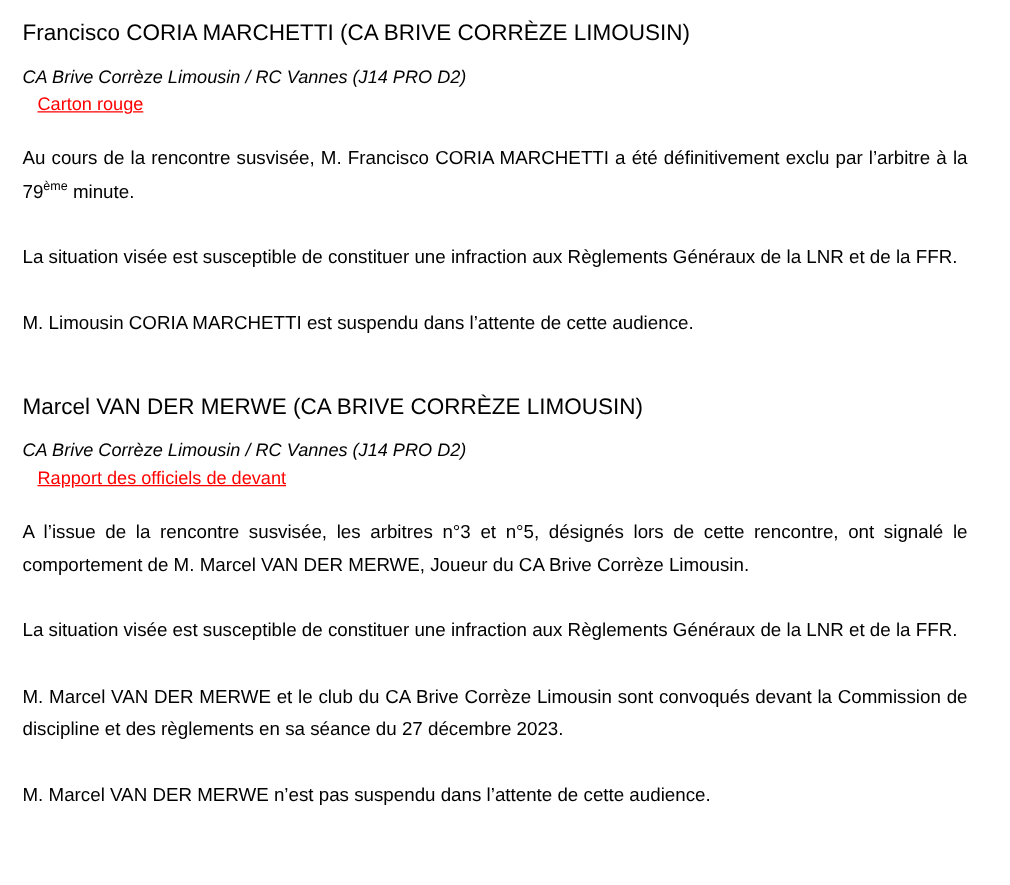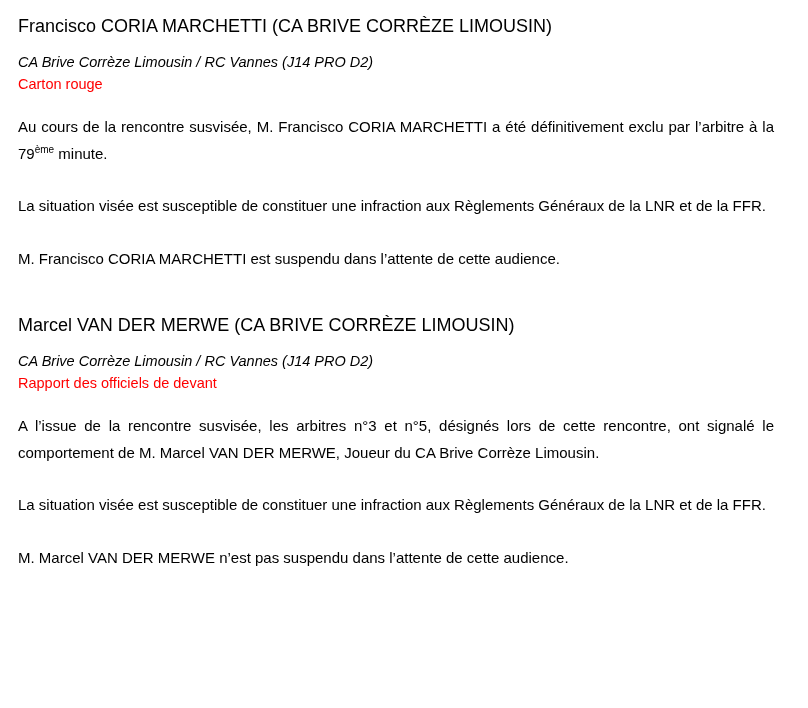--- a/index.html
+++ b/index.html
@@ -24,22 +24,23 @@
   }
   .section-subtitle {
     font-size: 14.5px;
     font-style: italic;
     line-height: 19px;
     margin: 16px 0 3px 0;
   }
   .section-category {
     font-size: 14.5px;
     line-height: 19px;
-    margin: 0 0 20px 0;
+    margin: 0 0 20px 12px;
     color: #ff0000;
+    text-decoration: underline;
   }
   .body-para {
     font-size: 15px;
     line-height: 26.5px;
     text-align: justify;
     margin: 0 16px 26px 0;
   }
   .body-para:last-child { margin-bottom: 0; }
   .section-gap { height: 42px; }
   sup.ordinal {
@@ -56,31 +57,32 @@
   <div class="section">
     <h1 class="section-title">Francisco CORIA MARCHETTI (CA BRIVE CORRÈZE LIMOUSIN)</h1>
     <div class="section-subtitle">CA Brive Corrèze Limousin / RC Vannes (J14 PRO D2)</div>
     <div class="section-category">Carton rouge</div>
 
     <p class="body-para"><span>Au cours de la rencontre susvisée, M. Francisco CORIA MARCHETTI a été définitivement exclu par l’arbitre à la 79</span><sup class="ordinal">ème</sup><span> minute.</span></p>
 
     <p class="body-para">La situation visée est susceptible de constituer une infraction aux Règlements Généraux de la LNR et de la FFR.</p>
 
 
-    <p class="body-para">M. Francisco CORIA MARCHETTI est suspendu dans l’attente de cette audience.</p>
+    <p class="body-para">M. Limousin CORIA MARCHETTI est suspendu dans l’attente de cette audience.</p>
   </div>
 
   <div class="section-gap"></div>
 
   <div class="section">
     <h1 class="section-title">Marcel VAN DER MERWE (CA BRIVE CORRÈZE LIMOUSIN)</h1>
     <div class="section-subtitle">CA Brive Corrèze Limousin / RC Vannes (J14 PRO D2)</div>
     <div class="section-category">Rapport des officiels de devant</div>
 
     <p class="body-para">A l’issue de la rencontre susvisée, les arbitres n°3 et n°5, désignés lors de cette rencontre, ont signalé le comportement de M. Marcel VAN DER MERWE, Joueur du CA Brive Corrèze Limousin.</p>
 
     <p class="body-para">La situation visée est susceptible de constituer une infraction aux Règlements Généraux de la LNR et de la FFR.</p>
 
+    <p class="body-para">M. Marcel VAN DER MERWE et le club du CA Brive Corrèze Limousin sont convoqués devant la Commission de discipline et des règlements en sa séance du 27 décembre 2023.</p>
 
     <p class="body-para">M. Marcel VAN DER MERWE n’est pas suspendu dans l’attente de cette audience.</p>
   </div>
 
 </div>
 
 </body></html>

